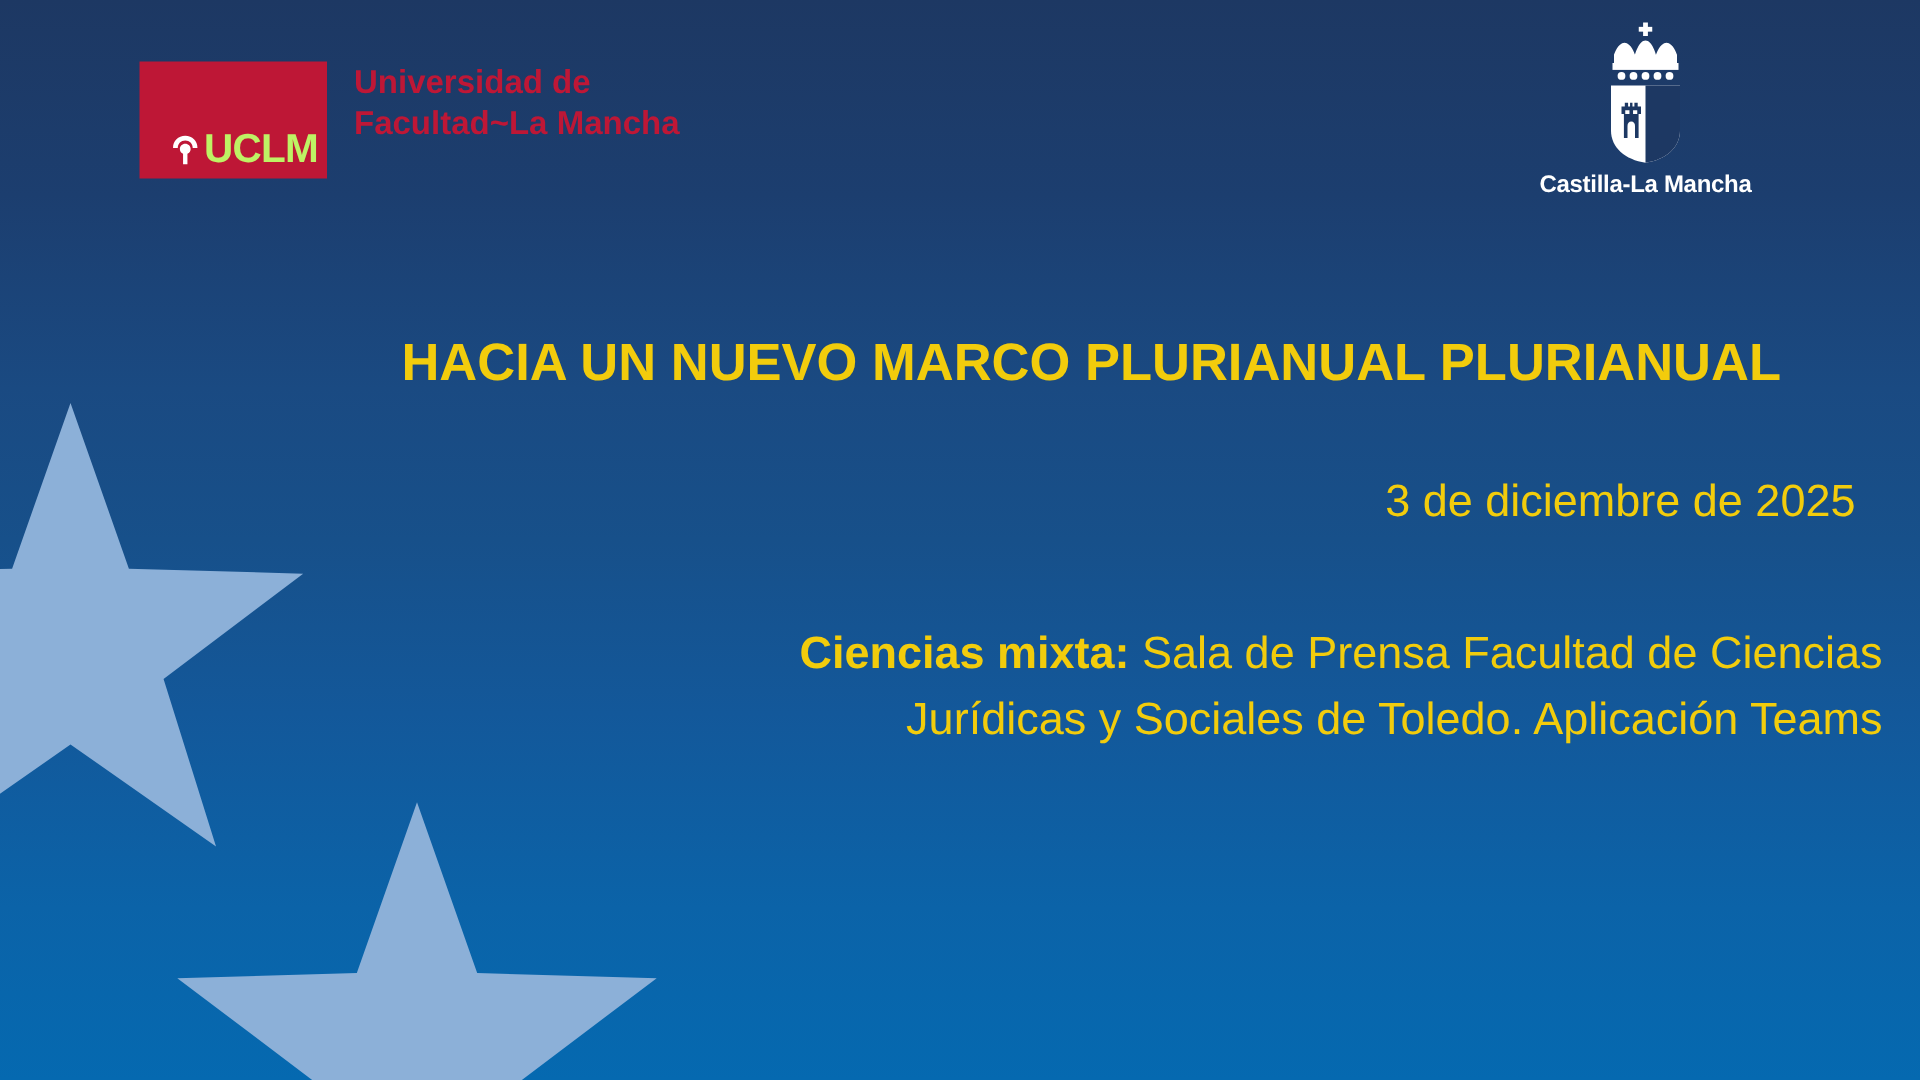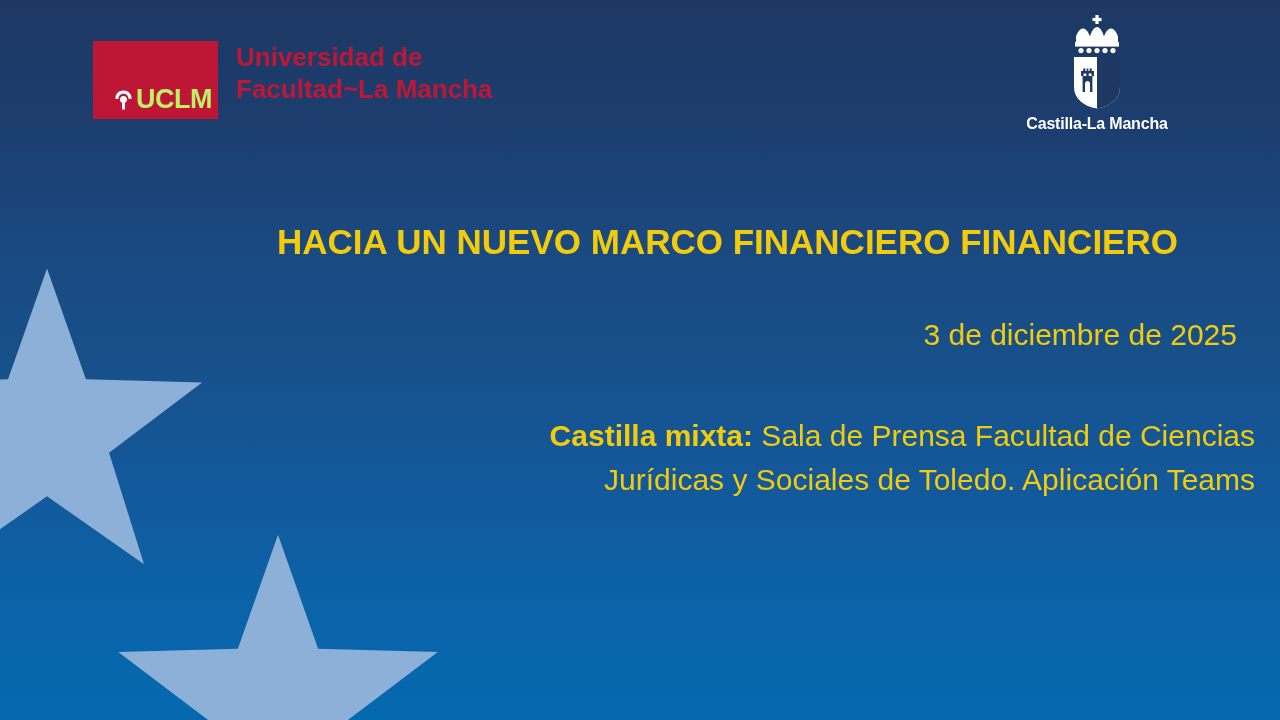--- a/index.html
+++ b/index.html
@@ -81,21 +81,21 @@
     font-weight: bold;
     font-size: 27px;
     letter-spacing: -0.5px;
     line-height: 1;
   }
   .uclm-name {
     margin-left: 18px;
     color: #be1736;
     font-family: "Liberation Sans", sans-serif;
     font-weight: bold;
-    font-size: 26px;
+    font-size: 22px;
     line-height: 1.22;
     white-space: nowrap;
     padding-top: 1px;
   }
 
   
   .jccm-logo {
     position: absolute;
     right: 83px;
     top: 14px;
@@ -212,21 +212,21 @@
       <path d="M20 57 L20 62 L22.5 62 L22.5 59.5 L25.3 59.5 L25.3 62 L27.7 62 L27.7 59.5 L30.5 59.5 L30.5 62 L33 62 L33 57
                L30.8 57 L30.8 54.5 L28.6 54.5 L28.6 57 L27.3 57 L27.3 54.5 L25.7 54.5 L25.7 57 L24.4 57 L24.4 54.5 L22.2 54.5 L22.2 57 Z
                M21.6 62 L21.6 78 L31.4 78 L31.4 62 Z" fill="#1d3863"></path>
 
       <path d="M24 78 L24 70 C24 68 25 67 26.5 67 C28 67 29 68 29 70 L29 78 Z" fill="#ffffff"></path>
     </svg>
     <span class="jccm-label">Castilla-La Mancha</span>
   </div>
 
   <div class="content">
-    <h1 class="slide-title">HACIA UN NUEVO MARCO FINANCIERO FINANCIERO</h1>
+    <h1 class="slide-title">HACIA UN NUEVO MARCO PLURIANUAL PLURIANUAL</h1>
     <p class="slide-date">3 de diciembre de 2025</p>
     <p class="slide-venue">
-      <span class="lead">Castilla mixta:</span><span> Sala de Prensa Facultad de Ciencias</span><br>
+      <span class="lead">Ciencias mixta:</span><span> Sala de Prensa Facultad de Ciencias</span><br>
       <span>Jurídicas y Sociales de Toledo. Aplicación Teams</span>
     </p>
   </div>
 
 </div>
 
 </body></html>

